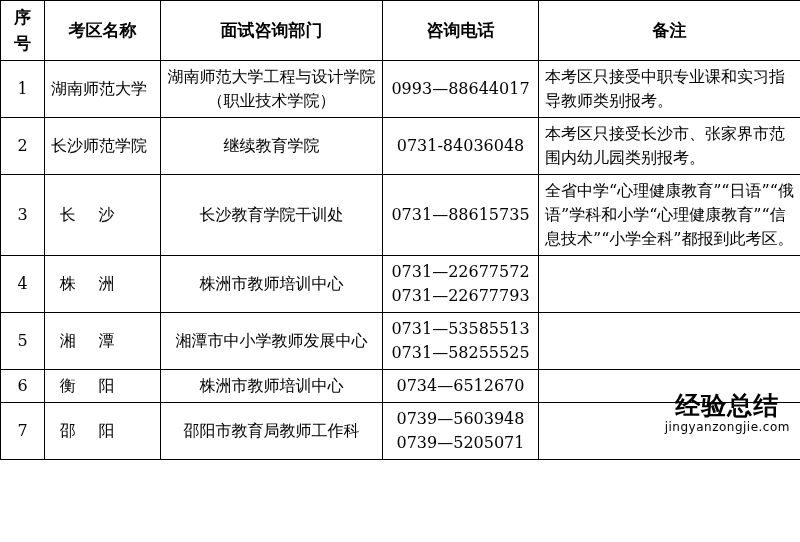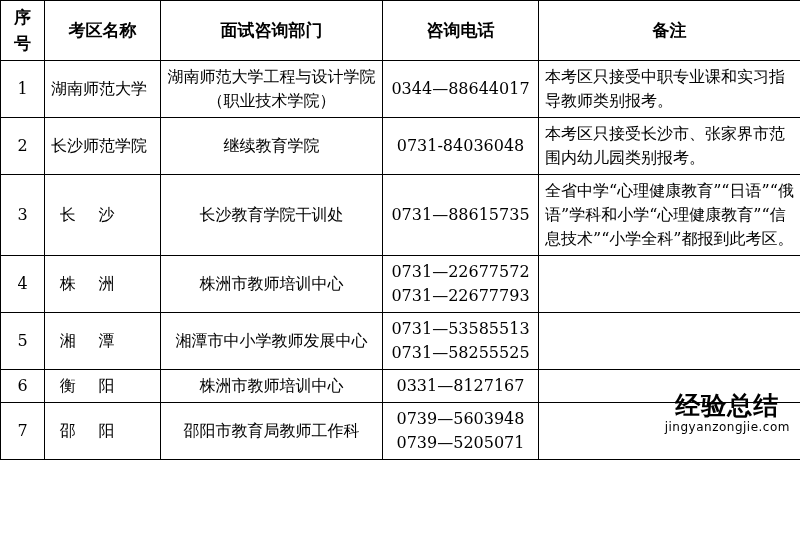--- a/index.html
+++ b/index.html
@@ -107,21 +107,21 @@
         <th>咨询电话</th>
         <th>备注</th>
       </tr>
     </thead>
     <tbody id="table-body">
         <tr>
           <td class="no">1</td>
           <td class="area">湖南师范大学</td>
           <td class="dept">湖南师范大学工程与设计学院（职业技术学院）</td>
           <td class="phone">
-            <span class="phone-line">0344—88644017</span>
+            <span class="phone-line">0993—88644017</span>
           </td>
           <td class="remark">
             <span class="remark-text">本考区只接受中职专业课和实习指导教师类别报考。</span>
           </td>
         </tr>
         <tr>
           <td class="no">2</td>
           <td class="area">长沙师范学院</td>
           <td class="dept">继续教育学院</td>
           <td class="phone">
@@ -164,21 +164,21 @@
           </td>
           <td class="remark">
             <span class="remark-text"></span>
           </td>
         </tr>
         <tr>
           <td class="no">6</td>
           <td class="area"><span class="spaced">衡 阳</span></td>
           <td class="dept">株洲市教师培训中心</td>
           <td class="phone">
-            <span class="phone-line">0331—8127167</span>
+            <span class="phone-line">0734—6512670</span>
           </td>
           <td class="remark">
             <span class="remark-text"></span>
           </td>
         </tr>
         <tr>
           <td class="no">7</td>
           <td class="area"><span class="spaced">邵 阳</span></td>
           <td class="dept">邵阳市教育局教师工作科</td>
           <td class="phone">

